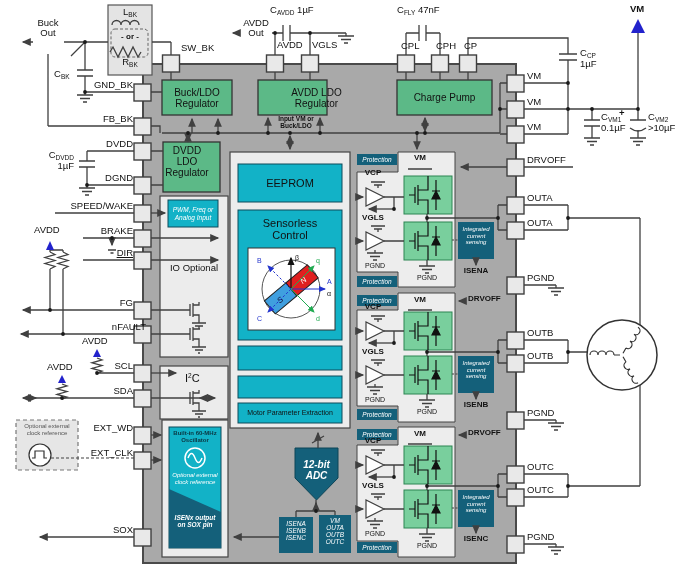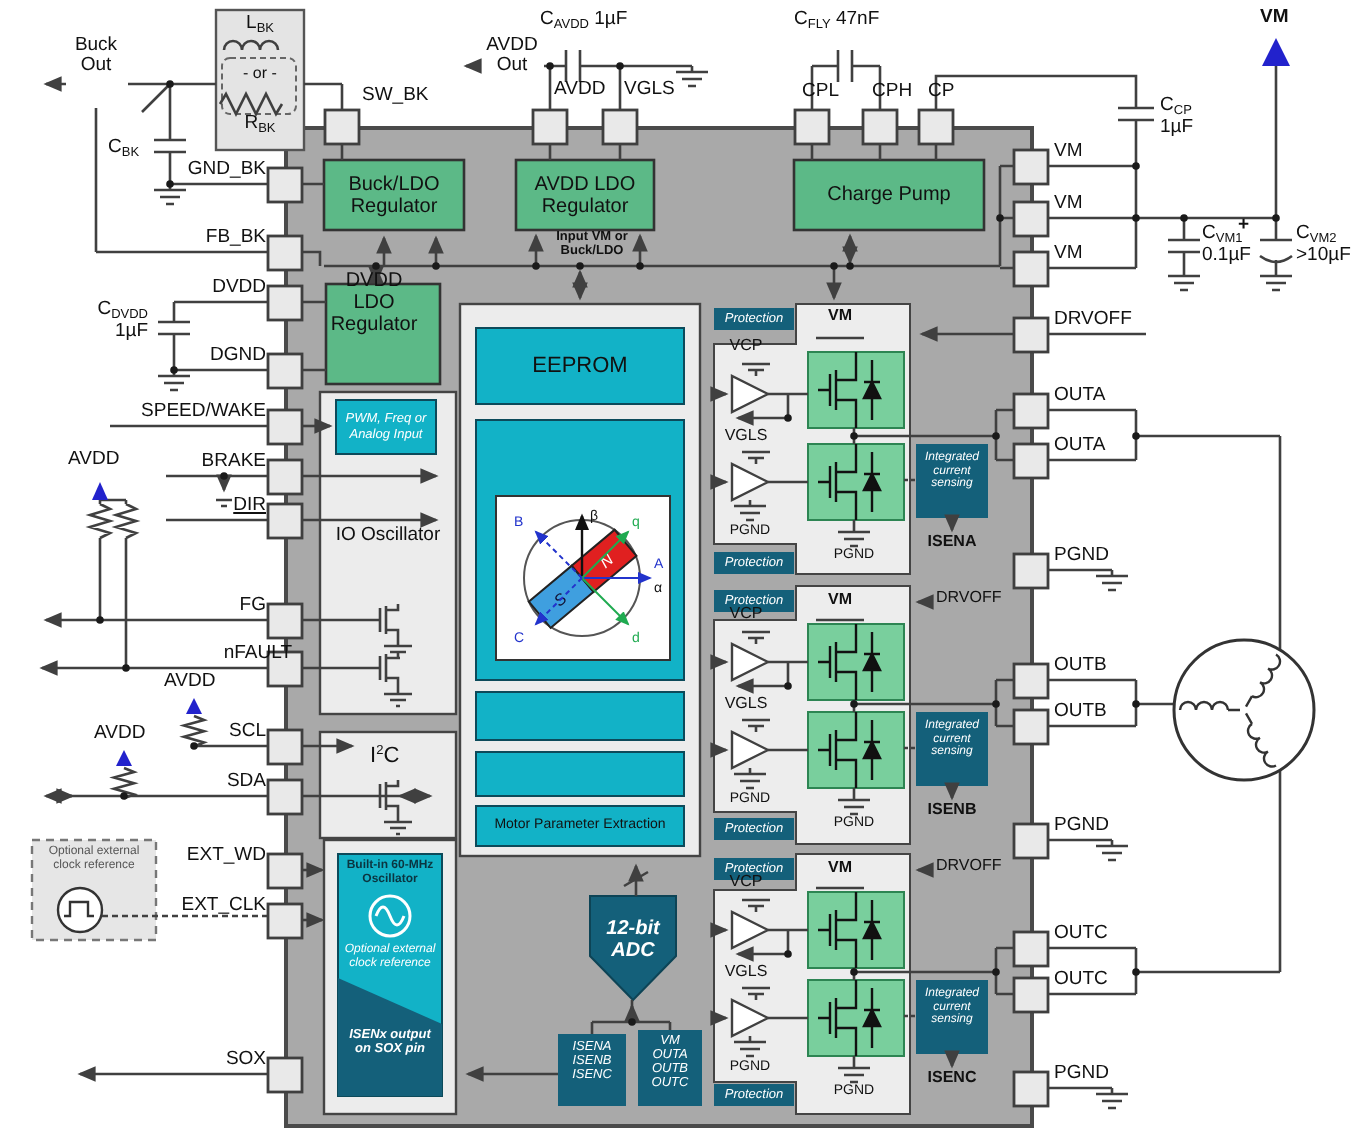--- a/index.html
+++ b/index.html
@@ -5,21 +5,21 @@
   html,body{margin:0;padding:0;background:#fff;}
   #canvas{position:relative;width:684px;height:572px;background:#fff;
           font-family:"Liberation Sans",sans-serif;overflow:hidden;}
   #wiring{position:absolute;left:0;top:0;}
   .lbl{position:absolute;font-size:9.5px;color:#111;white-space:nowrap;line-height:1.1;}
   .ctr{display:flex;align-items:center;justify-content:center;text-align:center;white-space:normal;}
   .pl{width:90px;text-align:right;}
   .b{font-weight:bold;}
   .w{color:#fff;font-style:italic;}
   .dk{color:#0b3540;}
-  .s6{font-size:6px;}.s65{font-size:6.5px;}.s7{font-size:7px;}.s8{font-size:8px;}
+  .s6{font-size:6px;}.s65{font-size:6.5px;}.s7{font-size:7px;}.s8{font-size:8px;font-weight:bold;}
   .s10{font-size:10px;}.s11{font-size:11px;}
   .sub{font-size:6.5px;vertical-align:-2px;}
   .sup{font-size:6.5px;vertical-align:4px;}
   .gray{color:#555;}
 </style>
 </head>
 <body>
 
 <div id="canvas">
 
@@ -392,40 +392,41 @@
 <div class="lbl" style="left:527px;top:218px;">OUTA</div>
 <div class="lbl" style="left:527px;top:273px;">PGND</div>
 <div class="lbl" style="left:527px;top:328px;">OUTB</div>
 <div class="lbl" style="left:527px;top:351px;">OUTB</div>
 <div class="lbl" style="left:527px;top:408px;">PGND</div>
 <div class="lbl" style="left:527px;top:462px;">OUTC</div>
 <div class="lbl" style="left:527px;top:485px;">OUTC</div>
 <div class="lbl" style="left:527px;top:532px;">PGND</div>
 
 <div class="lbl ctr s10" style="left:162px;top:80px;width:70px;height:35px;">Buck/LDO Regulator</div>
-<div class="lbl ctr s10" style="left:258px;top:80px;width:69px;height:35px;">AVDD LDO Regulator</div>
+<div class="lbl ctr s10" style="left:258px;top:80px;width:69px;height:35px;padding-left:24px;">AVDD LDO Regulator</div>
 <div class="lbl ctr s10" style="left:397px;top:80px;width:95px;height:35px;">Charge Pump</div>
-<div class="lbl ctr s10" style="left:163px;top:126px;width:48px;height:50px;">DVDD LDO Regulator</div>
+<div class="lbl ctr s10" style="left:163px;top:136px;width:48px;height:50px;">DVDD LDO Regulator</div>
 <div class="lbl ctr s65 b" style="left:264px;top:115px;width:64px;">Input VM or Buck/LDO</div>
 
 <div class="lbl ctr s65 w" style="left:168px;top:200px;width:50px;height:27px;">PWM, Freq or Analog Input</div>
-<div class="lbl ctr" style="left:160px;top:263px;width:68px;">IO Oscillator</div>
+<div class="lbl ctr" style="left:160px;top:263px;width:68px;">IO Optional</div>
 <div class="lbl s11" style="left:185px;top:372px;"><span>I</span><span class="sup">2</span><span>C</span></div>
 
 <div class="lbl ctr s6 b dk" style="left:169px;top:430px;width:52px;">
       <span><span>Built-in 60-MHz</span><br><span>Oscillator</span></span>
     </div>
 <div class="lbl ctr s6 w" style="left:169px;top:472px;width:52px;">
       <span><span>Optional external</span><br><span>clock reference</span></span>
     </div>
 <div class="lbl ctr s65 w b" style="left:169px;top:514px;width:52px;">
       <span><span>ISENx output</span><br><span>on SOX pin</span></span>
     </div>
 
 <div class="lbl ctr s11" style="left:238px;top:164px;width:104px;height:38px;">EEPROM</div>
+<div class="lbl ctr s11" style="left:248px;top:214px;width:84px;height:30px;">Sensorless Control</div>
 <div class="lbl ctr s7" style="left:238px;top:403px;width:104px;height:20px;">Motor Parameter Extraction</div>
 
 <div class="lbl ctr s10 w b" style="left:295px;top:452px;width:43px;height:36px;">
       <span><span>12-bit</span><br><span>ADC</span></span>
     </div>
 <div class="lbl ctr s65 w" style="left:279px;top:520px;width:34px;">
       <span><span>ISENA</span><br><span>ISENB</span><br><span>ISENC</span></span>
     </div>
 <div class="lbl ctr s65 w" style="left:319px;top:517px;width:32px;">
       <span><span>VM</span><br><span>OUTA</span><br><span>OUTB</span><br><span>OUTC</span></span>

